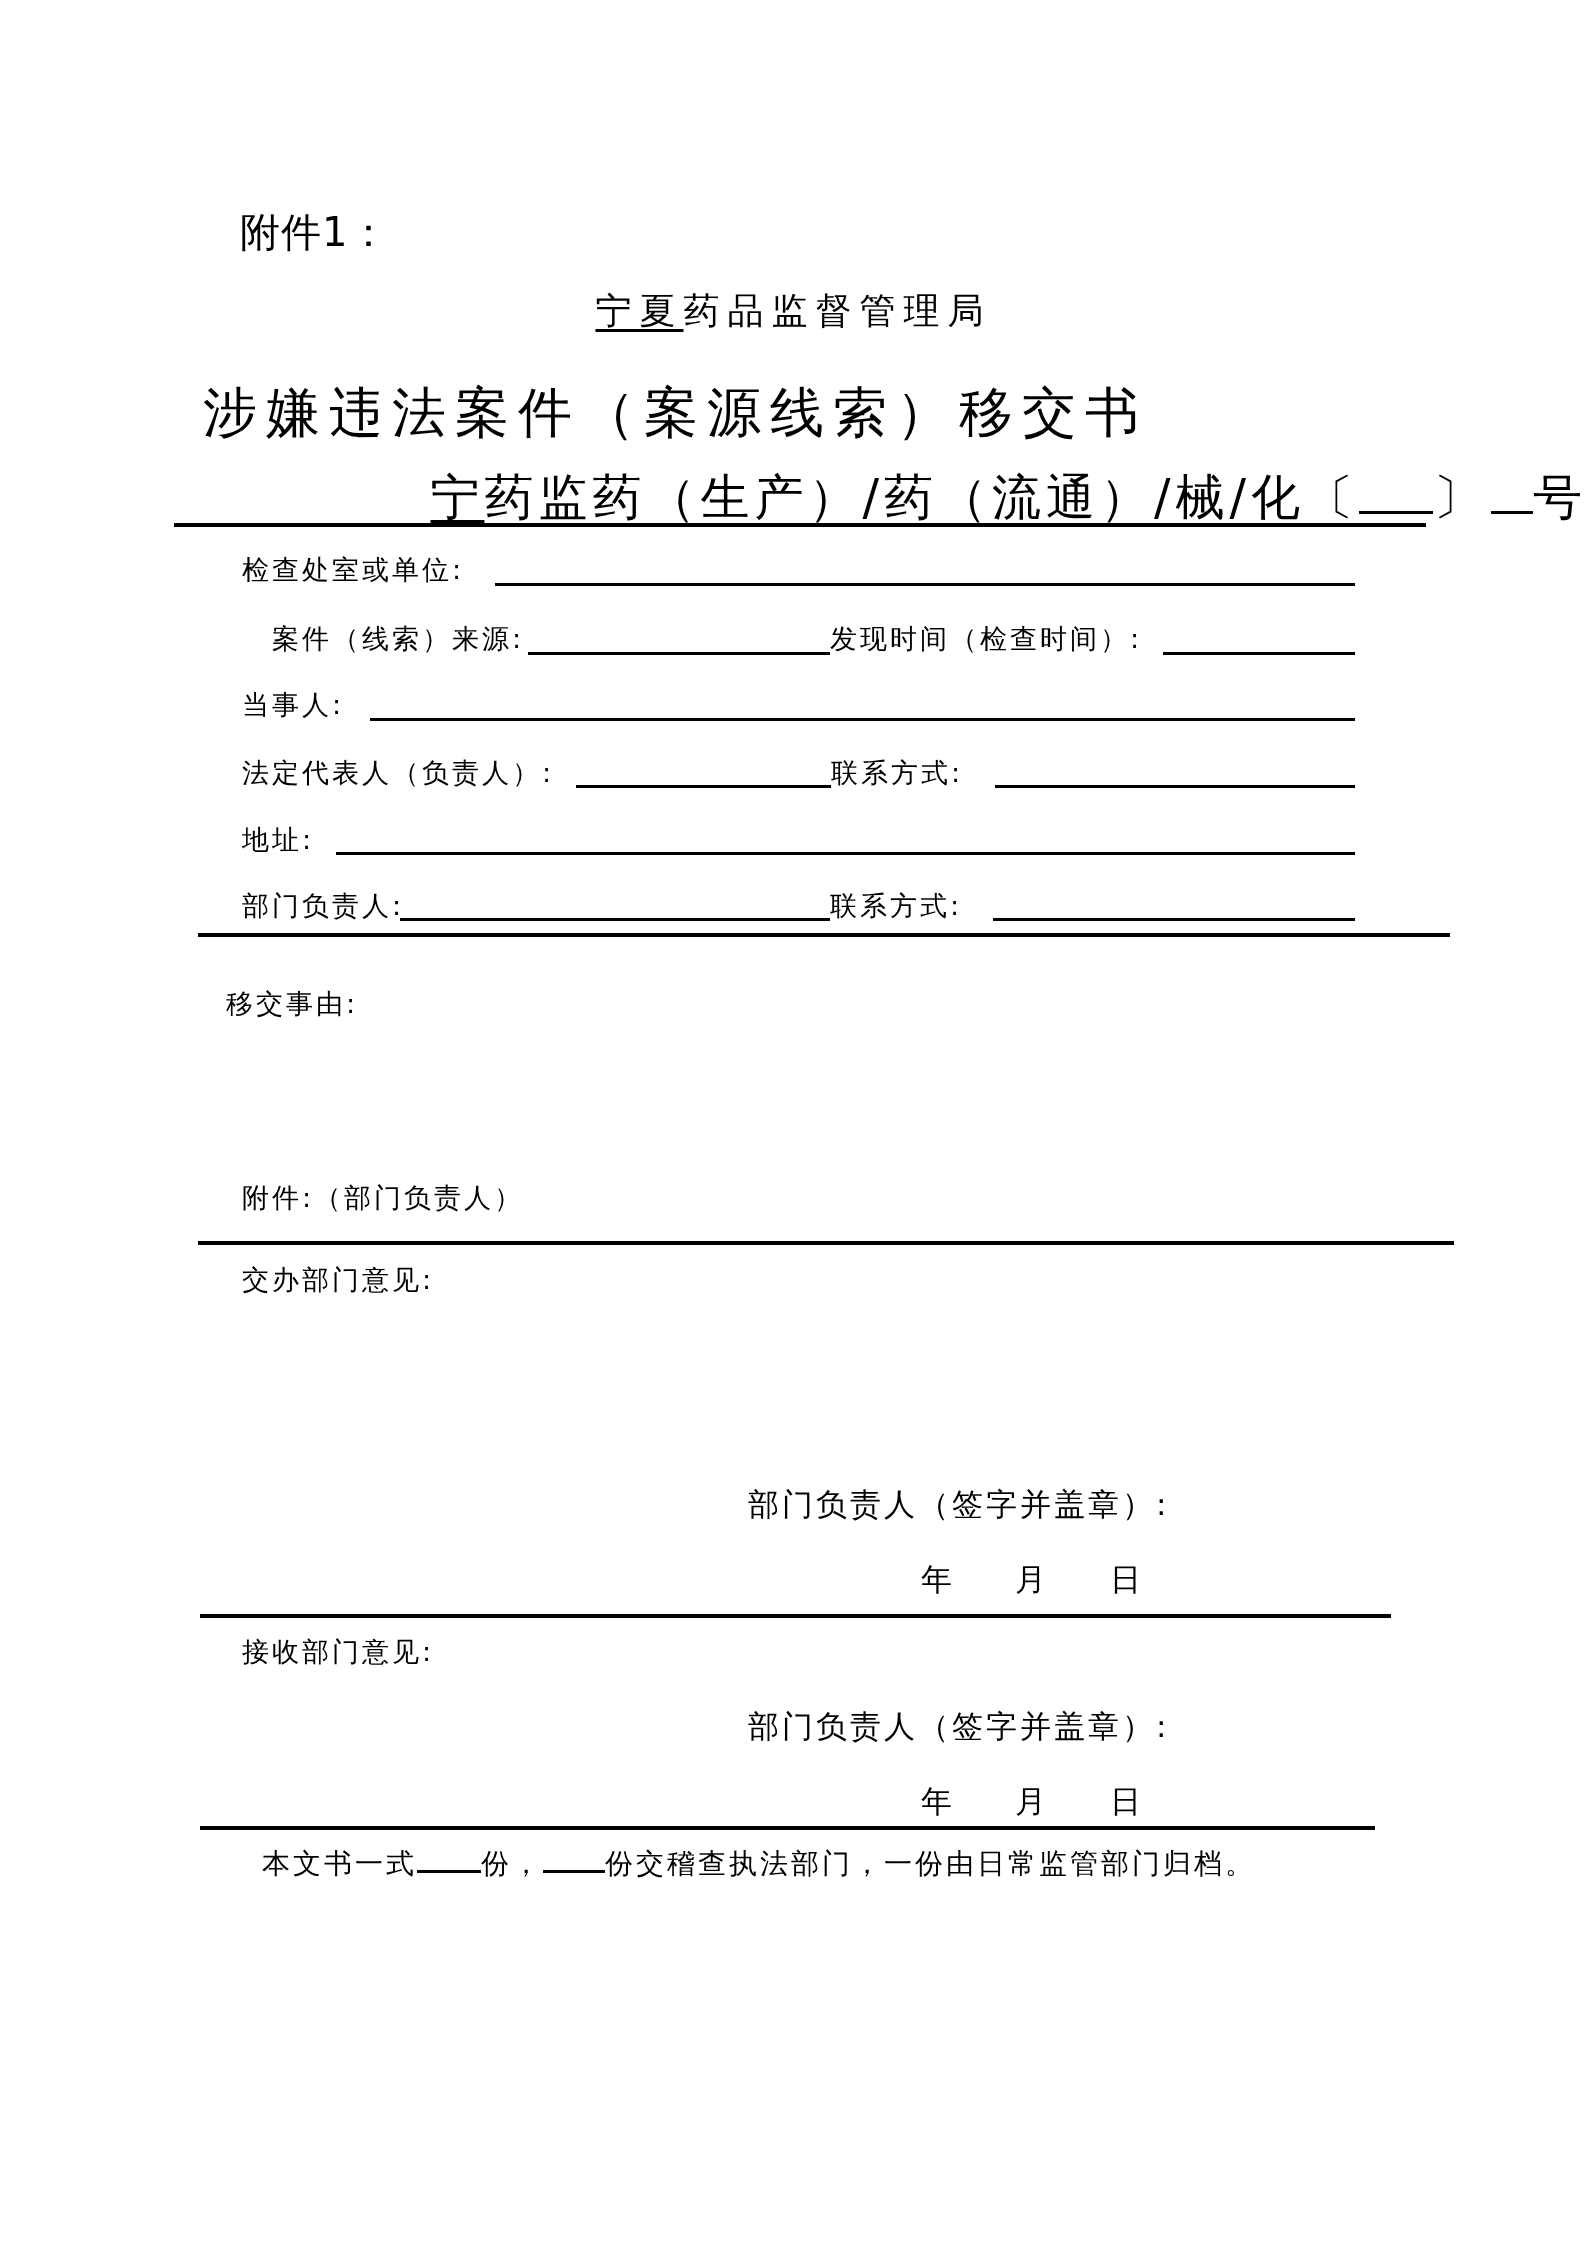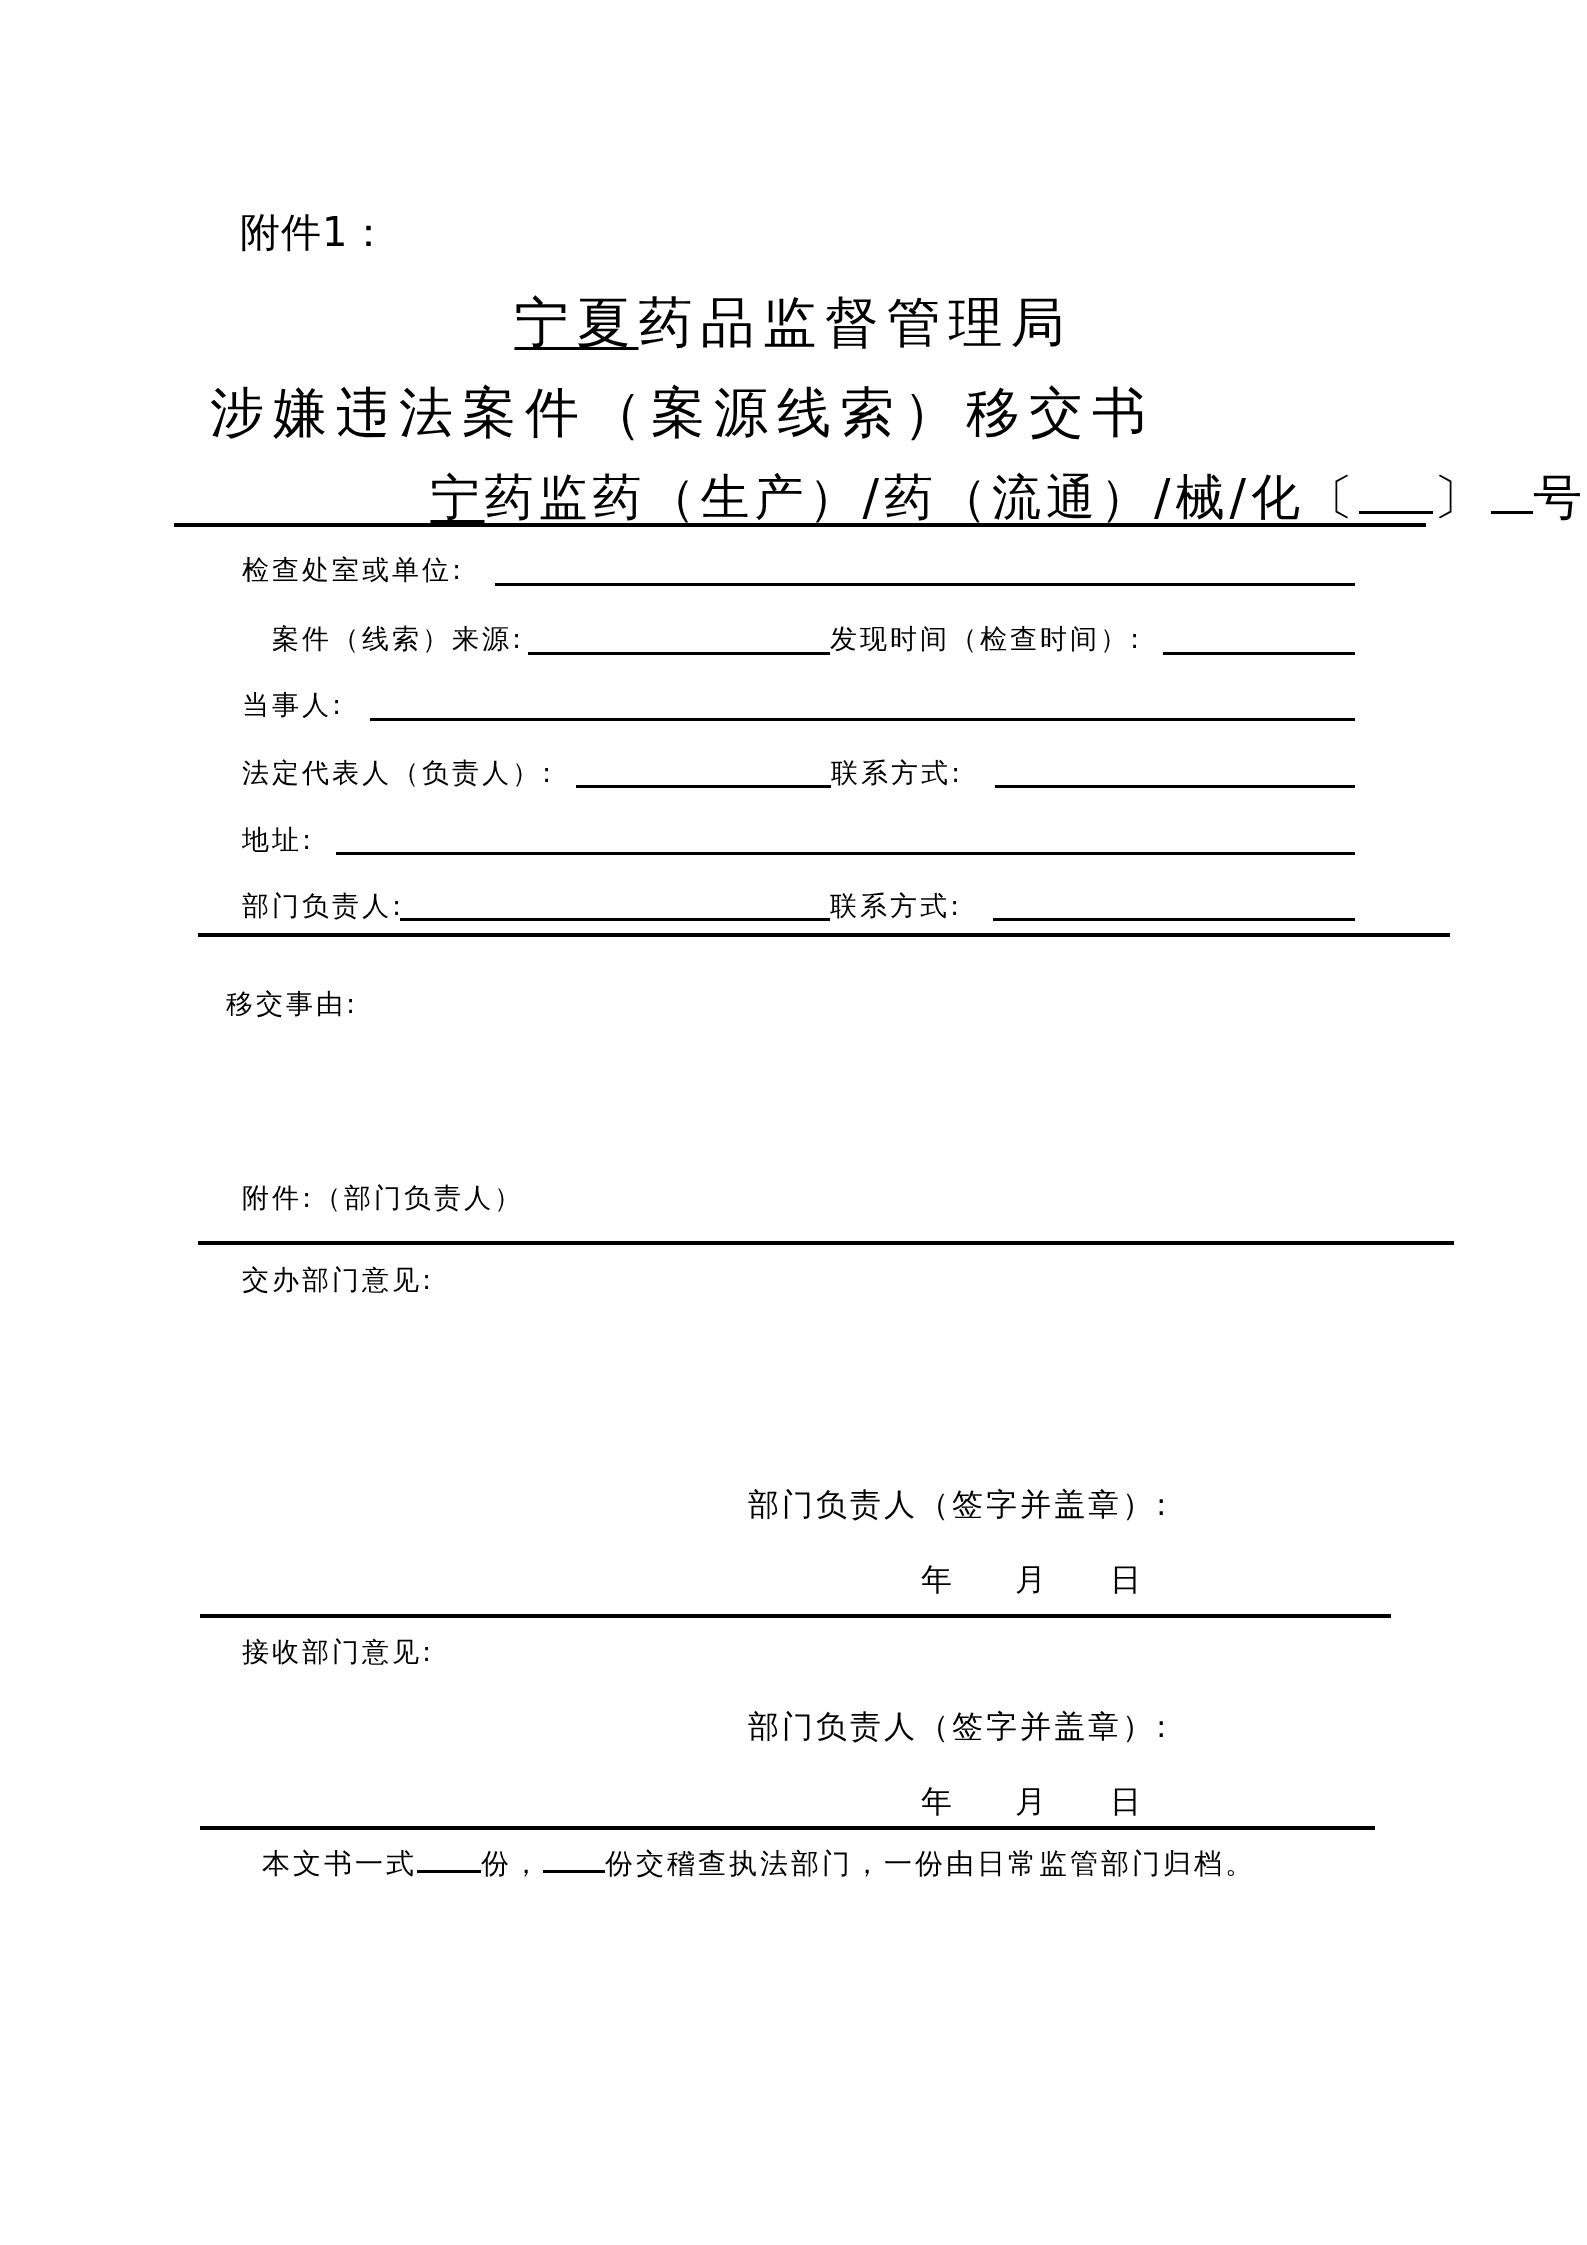--- a/index.html
+++ b/index.html
@@ -1,21 +1,21 @@
 <!DOCTYPE html>
 <html><head>
 <meta charset="utf-8">
 <style>
   html, body { margin: 0; padding: 0; background: #ffffff; }
   body { width: 1587px; height: 2245px; position: relative; overflow: hidden;
          font-family: "DejaVu Sans", "Liberation Sans", sans-serif; color: #000; }
   .abs { position: absolute; white-space: nowrap; text-align: center; }
   .attach { left: 240px; top: 205px; font-size: 40px; letter-spacing: 1px; }
-  .title1 { left: 0; width: 1587px; text-align: center; top: 287px; font-size: 54px; letter-spacing: 8px; }
-  .title2 { left: 15px; width: 1335px; text-align: center; top: 377px; font-size: 54px; letter-spacing: 9px; }
+  .title1 { left: 0; width: 1587px; text-align: center; top: 287px; font-size: 36px; letter-spacing: 8px; }
+  .title2 { left: 8px; width: 1335px; text-align: center; top: 377px; font-size: 54px; letter-spacing: 9px; }
   .docno { left: 0; width: 1587px; text-align: right; top: 465px; font-size: 49px; letter-spacing: 5px; }
   .u { text-decoration: underline; text-underline-offset: 6px; text-decoration-thickness: 3px; }
   .blank { display: inline-block; border-bottom: 3px solid #000; height: 30px; vertical-align: baseline; }
   .rule { position: absolute; background: #000; height: 4px; }
   .label { font-size: 27px; letter-spacing: 3px; }
   .fline { position: absolute; height: 3px; background: #000; }
   .sign { font-size: 31px; letter-spacing: 3px; }
   .footer { left: 262px; top: 1845px; font-size: 28px; letter-spacing: 3px; }
   .footer .blank { height: 24px; }
 </style>

